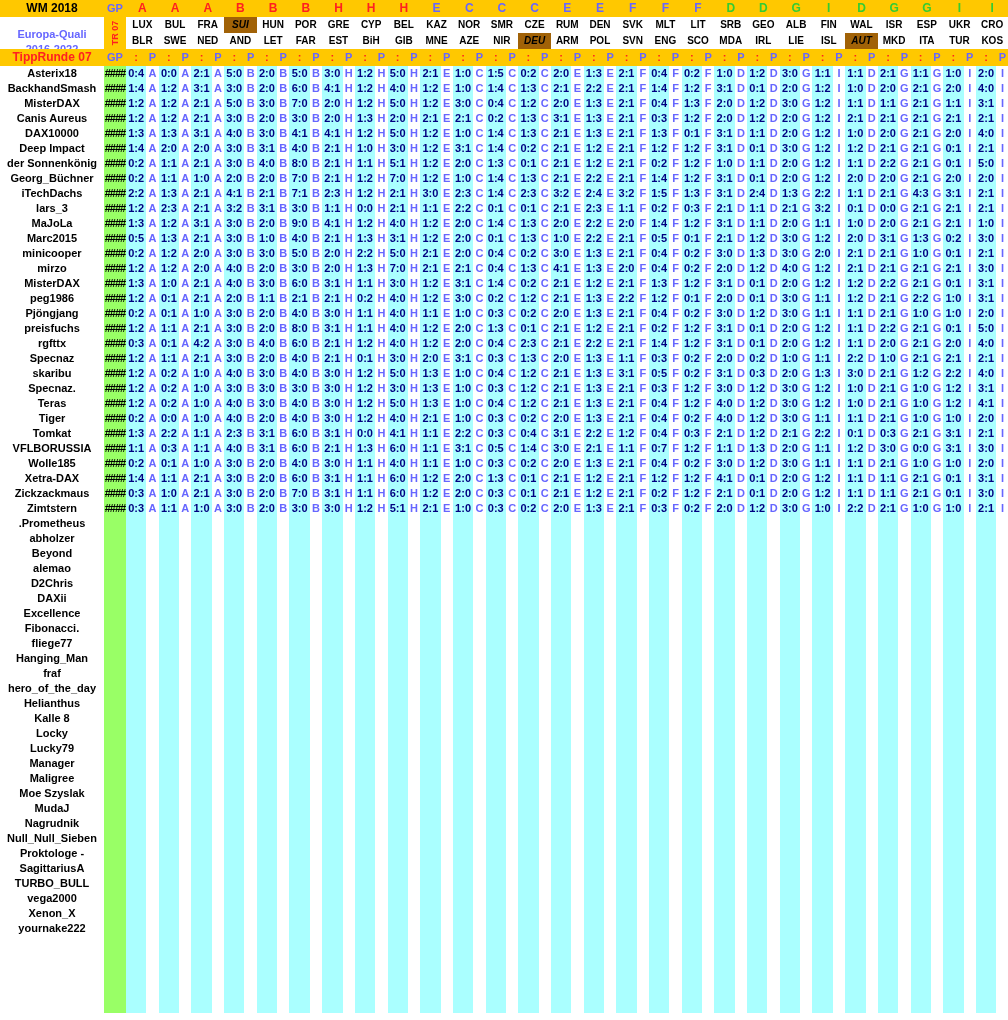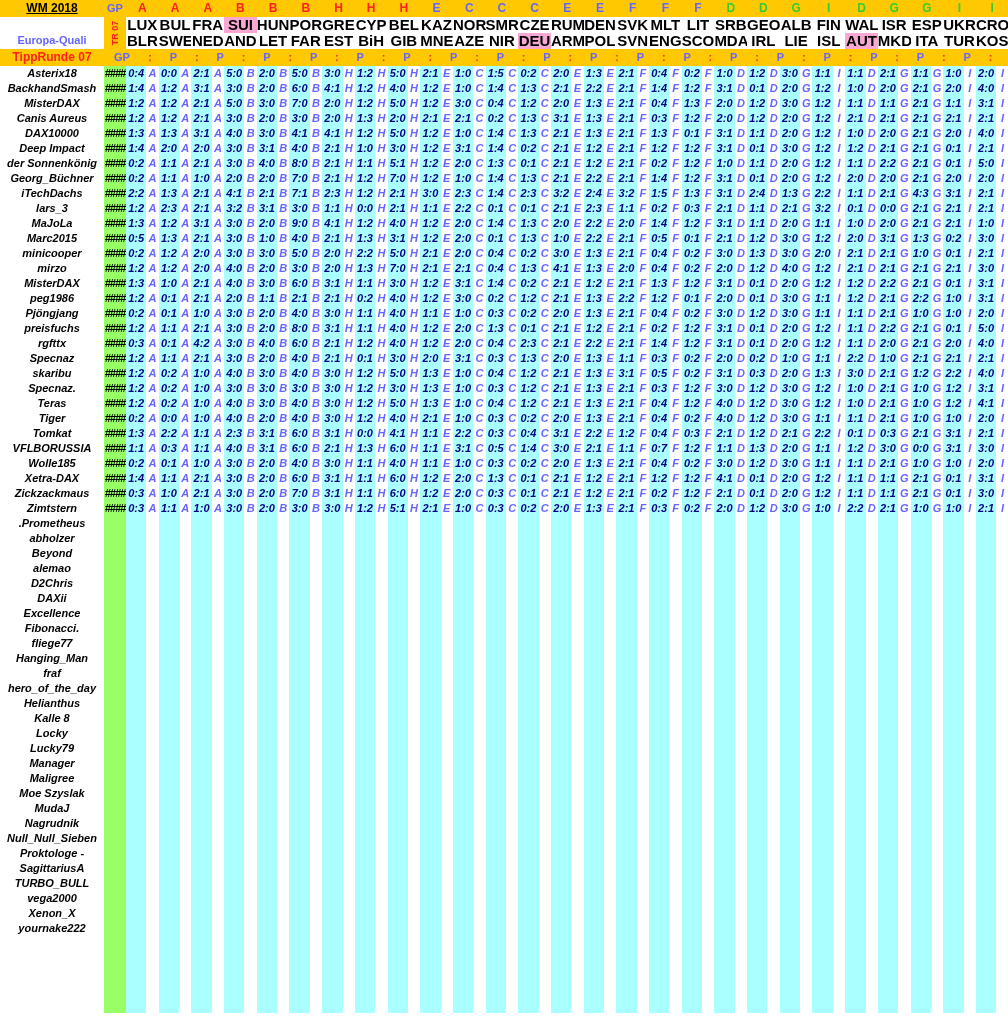--- a/index.html
+++ b/index.html
@@ -6,44 +6,44 @@
   body{
     width:1008px;height:1020px;background:#fff;overflow:hidden;
     font-family:"Liberation Sans",sans-serif;font-weight:bold;
     -webkit-font-smoothing:none;
   }
   .grid{display:grid;grid-template-columns:104px 22px repeat(27,20.4px 12.3px);}
   .cell{text-align:center;overflow:hidden;white-space:nowrap;}
   
   .r1{height:17px;background:#FFC800;}
   .r1 .cell{font-size:12px;line-height:17px;}
-  .r1 .title{color:#000;text-decoration:underline;}
+  .r1 .title{color:#000;}
   .r1 .gp{color:#6666FF;font-size:11px;}
   .grp{grid-column:span 2;}
   
   .r2{height:32px;background:#fff;}
-  .comp{color:#6666FF;font-size:11px;line-height:15px;padding-top:16px;}
+  .comp{color:#6666FF;font-size:11px;line-height:15px;padding-top:10px;}
   .trcell{background:#FFC800;position:relative;}
   .trcell span{
     position:absolute;left:50%;top:50%;
     transform:translate(-50%,-50%) rotate(-90deg);
     color:#FF2020;font-size:9px;white-space:nowrap;letter-spacing:0px;
   }
   .teams{grid-column:span 2;display:flex;flex-direction:column;}
-  .tline{height:16px;line-height:16px;font-size:15px;color:#000;text-align:center;}
-  .tline.hl{background:#f9a8d4;}
+  .tline{height:16px;line-height:16px;font-size:10px;color:#000;text-align:center;}
+  .tline.hl{background:#a16207;font-style:italic;}
   
-  .r3{height:17px;background:#FFC800;gap:7px;}
+  .r3{height:17px;background:#FFC800;}
   .r3 .cell{line-height:17px;}
   .round{color:#FF2020;font-size:12px;}
   .gp2{color:#6666FF;font-size:11px;}
   .colon{color:#FF2020;font-size:11px;}
   .pcol{color:#6666FF;font-size:11px;}
   
-  .row{height:15px;font-style:italic;}
+  .row{height:15px;}
   .row .cell{line-height:15px;font-size:11px;}
   .pname{color:#000;}
   .gpcell{background:#99FF66;color:#000;font-size:9px;letter-spacing:-1px;}
   .tscore{background:#AAFFFF;color:#000080;font-size:11px;}
   .tgroup{background:#fff;color:#6666FF;}
   
   .filler{height:77px;}
   .filler .gpcell{background:#99FF66;}
 </style>
 </head>

